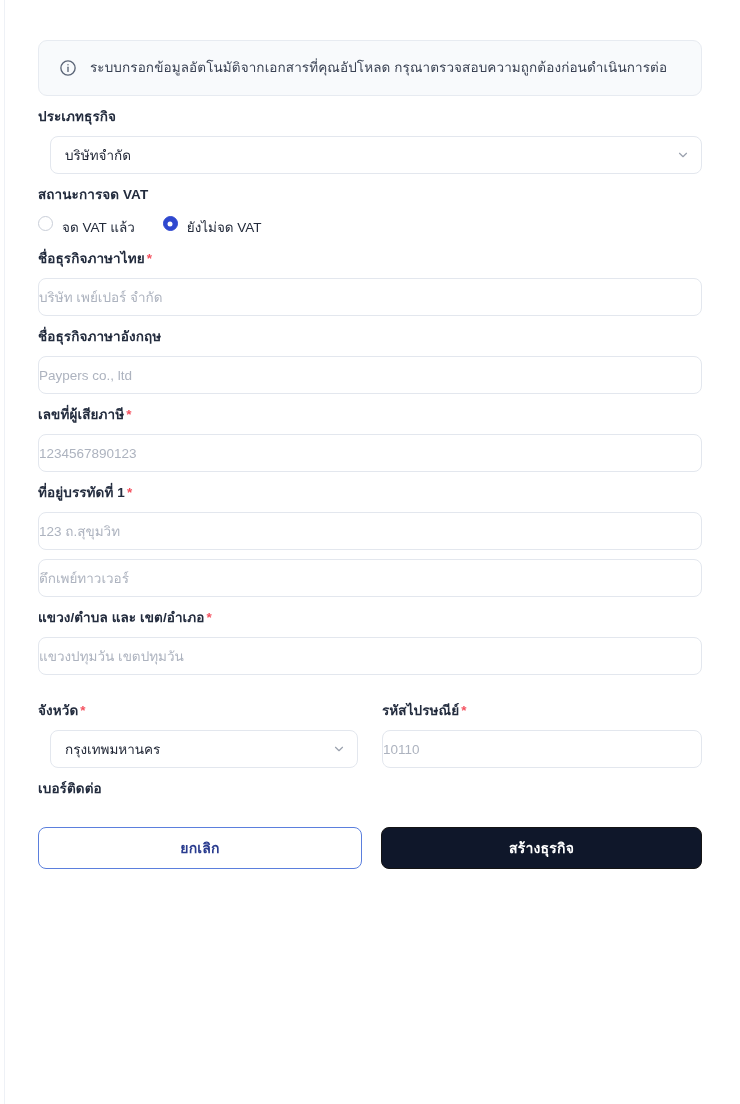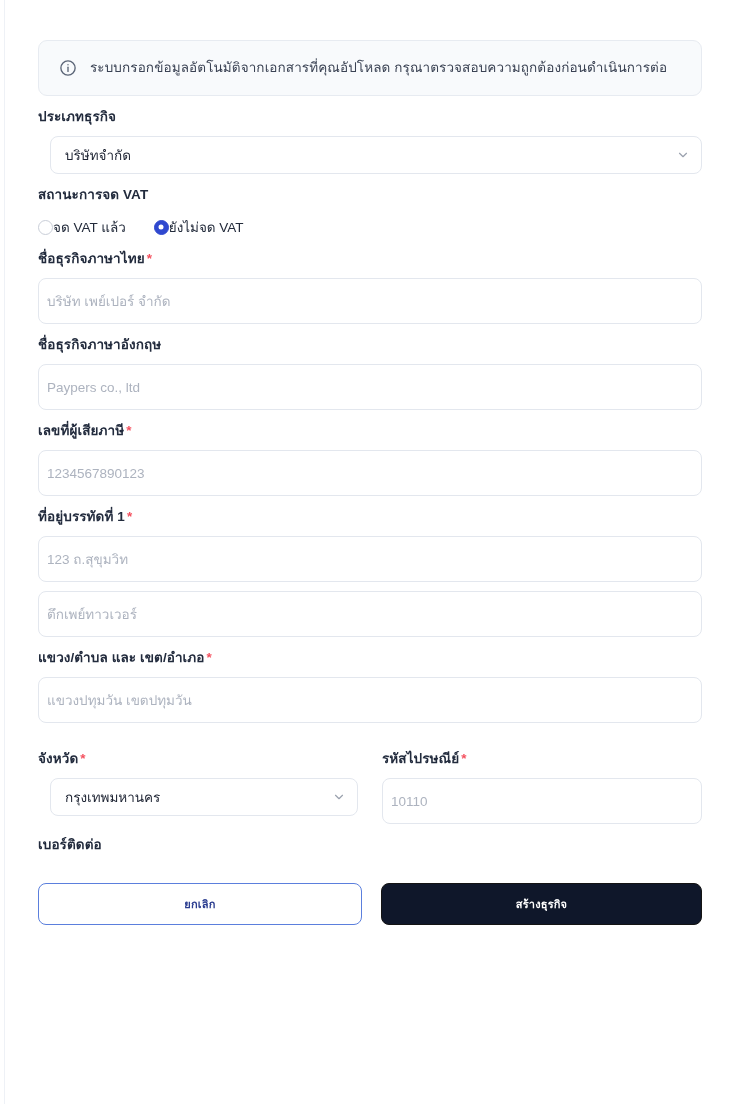--- a/index.html
+++ b/index.html
@@ -70,25 +70,25 @@
     letter-spacing: .1px;
   }
   .req {
     color: #f4515f;
     font-weight: 700;
     margin-left: 2px;
   }
 
   .text-input {
     width: 100%;
-    height: 46px;
+    height: 38px;
     border: 1px solid #e3e7ee;
     border-radius: 8px;
     background: #ffffff;
-    padding: 0 8px;
+    padding: 0 0;
     font-family: "Liberation Sans", "DejaVu Sans", sans-serif;
     font-size: 13.5px;
     color: #7f1d1d;
     outline: none;
   }
   .text-input::placeholder { color: #adb3bf; }
 
   
   .select-wrap { position: relative; width: 100%; padding-left: 12px; }
   .select-box {
@@ -117,21 +117,22 @@
 
   
   .radio-row {
     display: flex;
     align-items: center;
     gap: 28px;
     margin-top: 11px;
   }
   .radio-opt {
     display: flex;
-    align-items: center;
+    align-items: flex-start;
+    gap: 9px;
     cursor: pointer;
   }
   .radio-dot {
     width: 15px;
     height: 15px;
     border-radius: 50%;
     border: 1.5px solid #c9ced8;
     background: #fff;
     flex: 0 0 auto;
     position: relative;
@@ -167,21 +168,21 @@
   .actions {
     display: flex;
     gap: 19px;
     margin-top: 28px;
     padding-bottom: 40px;
   }
   .btn {
     height: 42px;
     border-radius: 8px;
     font-family: "Liberation Sans", "DejaVu Sans", sans-serif;
-    font-size: 11px;
+    font-size: 14px;
     font-weight: 700;
     cursor: pointer;
     display: flex;
     align-items: center;
     justify-content: center;
     letter-spacing: .2px;
   }
   .btn-cancel {
     flex: 0 0 324px;
     background: #ffffff;

